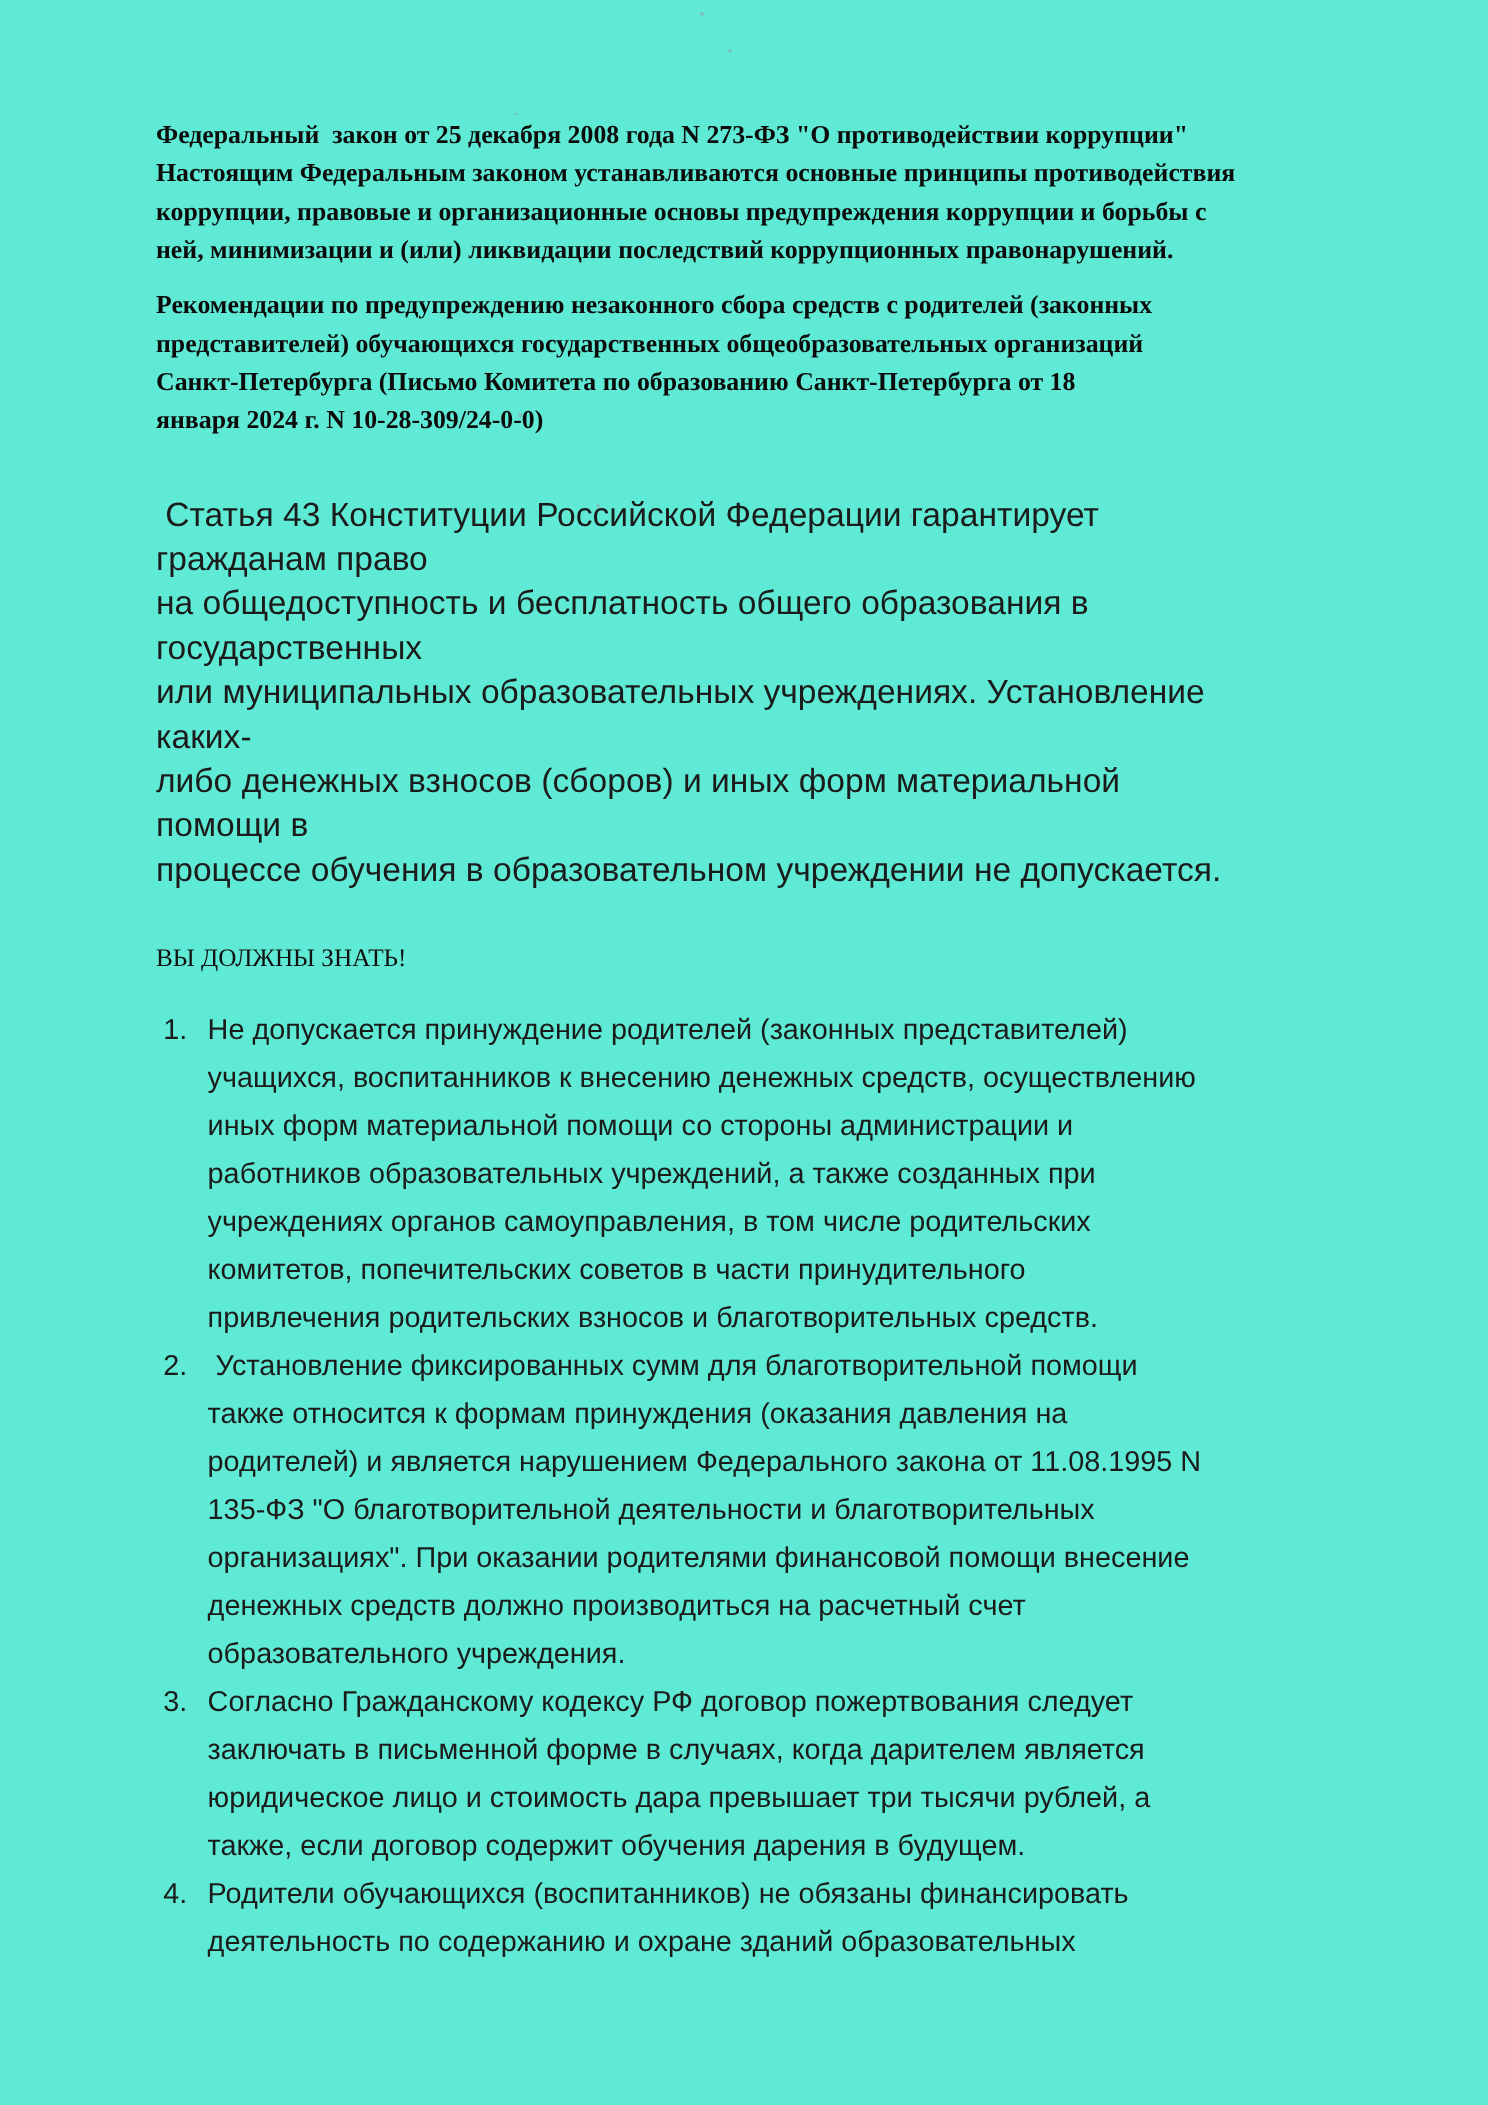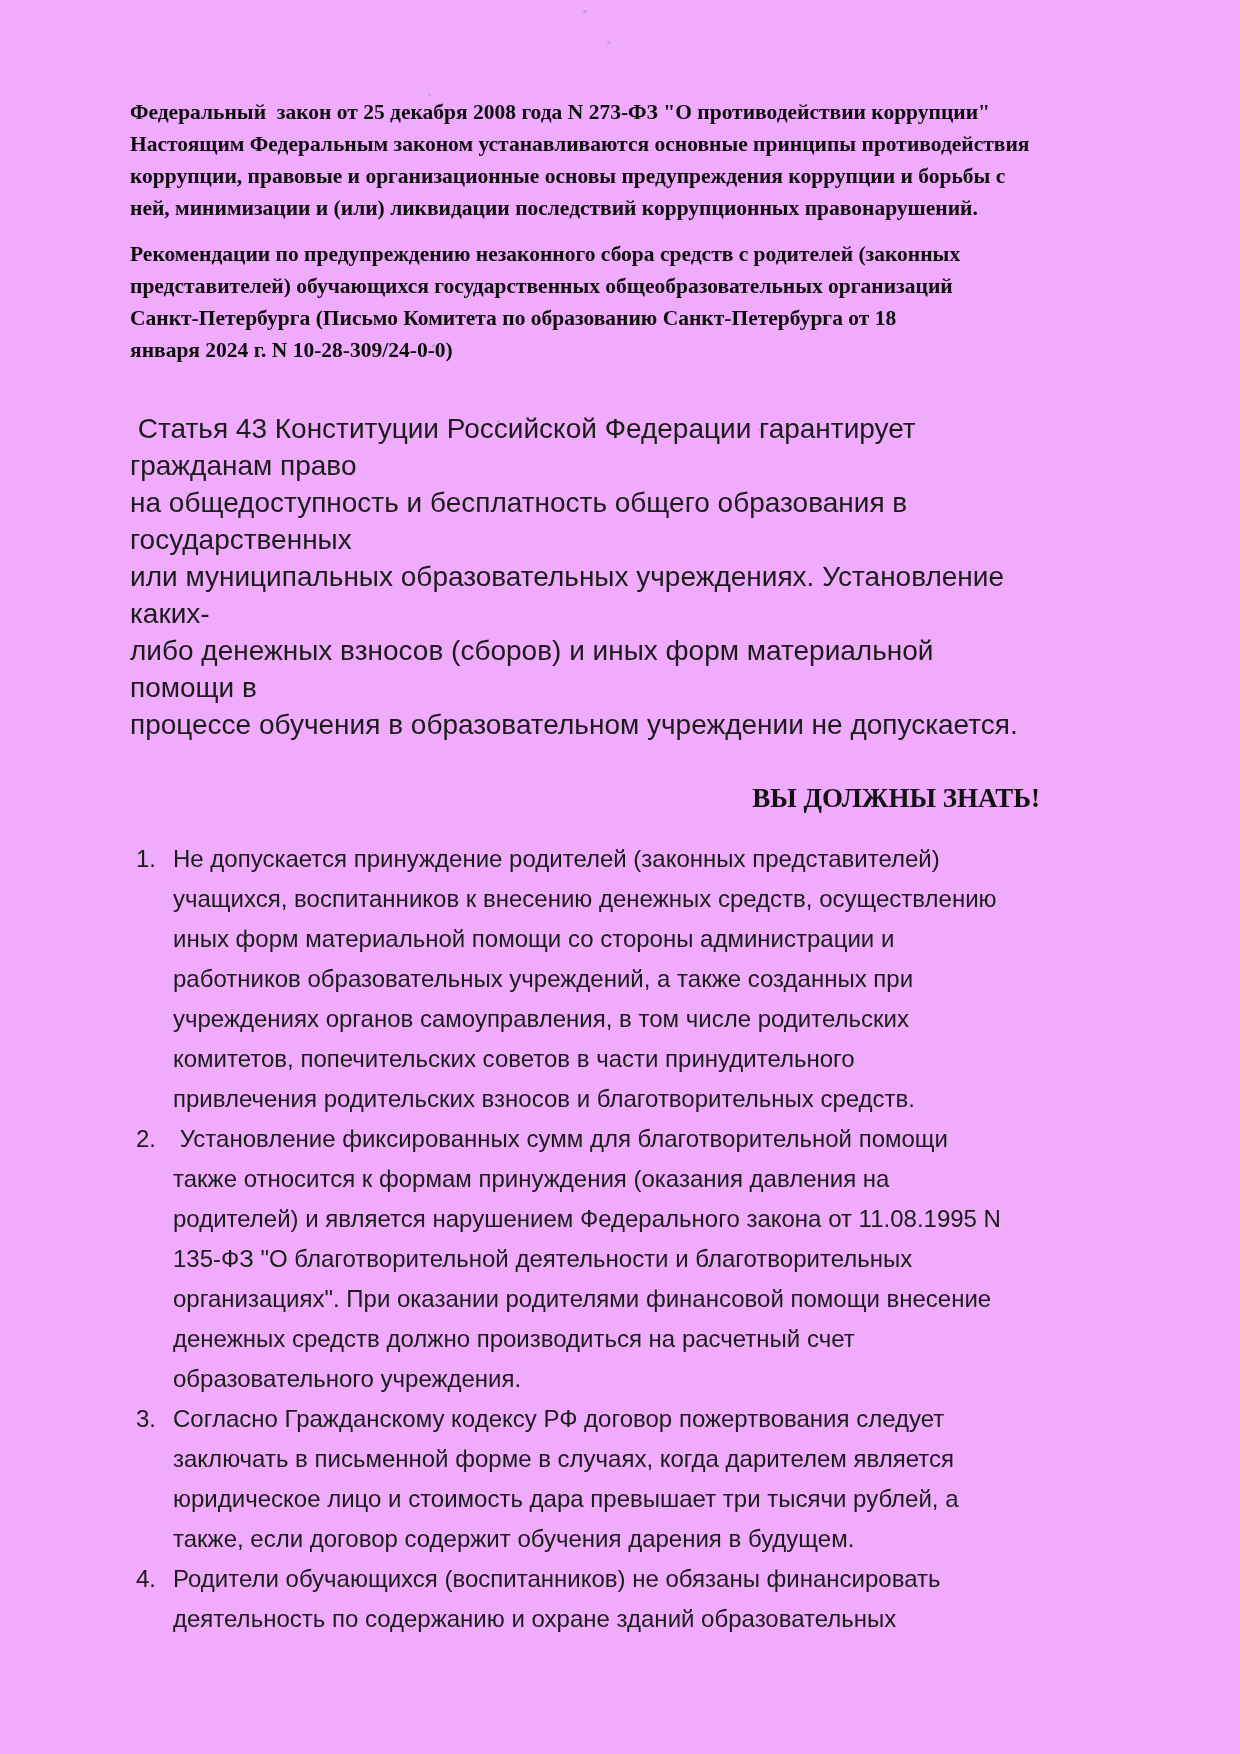--- a/index.html
+++ b/index.html
@@ -5,21 +5,21 @@
   html, body {
     margin: 0;
     padding: 0;
     background: #e8e8e8;
   }
   .page {
     position: relative;
     width: 1240px;
     height: 1754px;
     margin: 0 auto;
-    background: #f0abfc;
+    background: #5eead4;
     box-sizing: border-box;
     padding: 96px 200px 0 130px;
     overflow: hidden;
     color: #161616;
   }
   .hdr {
     font-family: "Liberation Serif", serif;
     font-weight: bold;
     font-size: 21.5px;
     line-height: 32px;
@@ -41,24 +41,24 @@
   .intro {
     font-family: "Liberation Sans", sans-serif;
     font-size: 28px;
     line-height: 37px;
     color: #1b1b1b;
     margin: 44px 0 0 0;
     white-space: pre-wrap;
   }
   .subtitle {
     font-family: "Liberation Serif", serif;
-    font-weight: bold;
-    font-size: 27px;
+    font-weight: normal;
+    font-size: 21px;
     line-height: 30px;
-    text-align: right;
+    text-align: left;
     color: #111;
     margin: 40px 0 0 0;
     white-space: pre-wrap;
   }
   .rules {
     margin: 26px 0 0 0;
     padding: 0 0 0 6px;
     list-style: none;
   }
   .rule-item {

